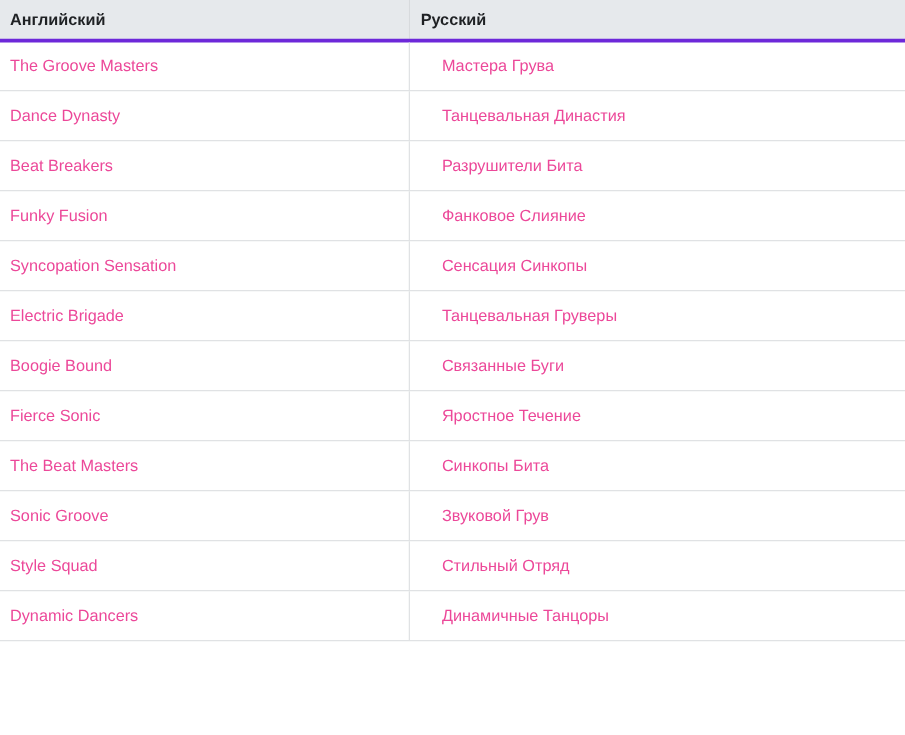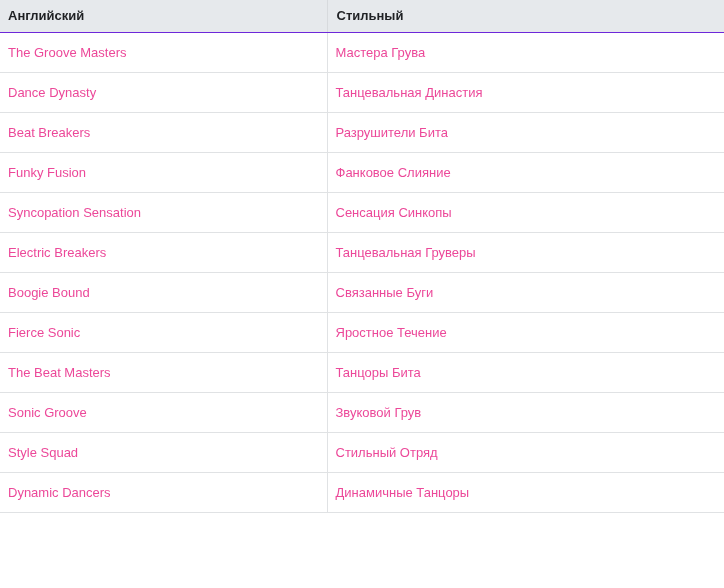--- a/index.html
+++ b/index.html
@@ -27,21 +27,21 @@
   #translation-table thead th {
     background: #e6e9ec;
     color: #1f2124;
     font-size: 13px;
     font-weight: bold;
     text-align: left;
     height: 32px;
     padding: 0 0 0 8px;
     vertical-align: middle;
     box-sizing: border-box;
-    border-bottom: 1px solid #6d28d9;
+    border-bottom: 3px solid #6d28d9;
   }
   #translation-table thead th.col-head-ru {
     border-left: 1px solid #d7dadd;
     padding-left: 9px;
   }
 
   #translation-table tbody td {
     background: #ffffff;
     color: #ec4899;
     font-size: 13px;
@@ -50,35 +50,35 @@
     height: 40px;
     padding: 0 0 0 8px;
     vertical-align: middle;
     box-sizing: border-box;
     border-bottom: 1px solid #e0e2e4;
     white-space: nowrap;
     overflow: hidden;
   }
   #translation-table tbody td.cell-ru {
     border-left: 1px solid #e0e2e4;
-    padding-left: 8px;
+    padding-left: 26px;
   }
 </style>
 </head>
 <body>
 
 <table id="translation-table">
   <colgroup>
     <col class="col-en">
     <col class="col-ru">
   </colgroup>
   <thead>
     <tr>
       <th class="col-head-en">Английский</th>
-      <th class="col-head-ru">Стильный</th>
+      <th class="col-head-ru">Русский</th>
     </tr>
   </thead>
   <tbody id="table-body">
       <tr>
         <td class="cell-en">The Groove Masters</td>
         <td class="cell-ru">Мастера Грува</td>
       </tr>
       <tr>
         <td class="cell-en">Dance Dynasty</td>
         <td class="cell-ru">Танцевальная Династия</td>
@@ -89,34 +89,34 @@
       </tr>
       <tr>
         <td class="cell-en">Funky Fusion</td>
         <td class="cell-ru">Фанковое Слияние</td>
       </tr>
       <tr>
         <td class="cell-en">Syncopation Sensation</td>
         <td class="cell-ru">Сенсация Синкопы</td>
       </tr>
       <tr>
-        <td class="cell-en">Electric Breakers</td>
+        <td class="cell-en">Electric Brigade</td>
         <td class="cell-ru">Танцевальная Груверы</td>
       </tr>
       <tr>
         <td class="cell-en">Boogie Bound</td>
         <td class="cell-ru">Связанные Буги</td>
       </tr>
       <tr>
         <td class="cell-en">Fierce Sonic</td>
         <td class="cell-ru">Яростное Течение</td>
       </tr>
       <tr>
         <td class="cell-en">The Beat Masters</td>
-        <td class="cell-ru">Танцоры Бита</td>
+        <td class="cell-ru">Синкопы Бита</td>
       </tr>
       <tr>
         <td class="cell-en">Sonic Groove</td>
         <td class="cell-ru">Звуковой Грув</td>
       </tr>
       <tr>
         <td class="cell-en">Style Squad</td>
         <td class="cell-ru">Стильный Отряд</td>
       </tr>
       <tr>

